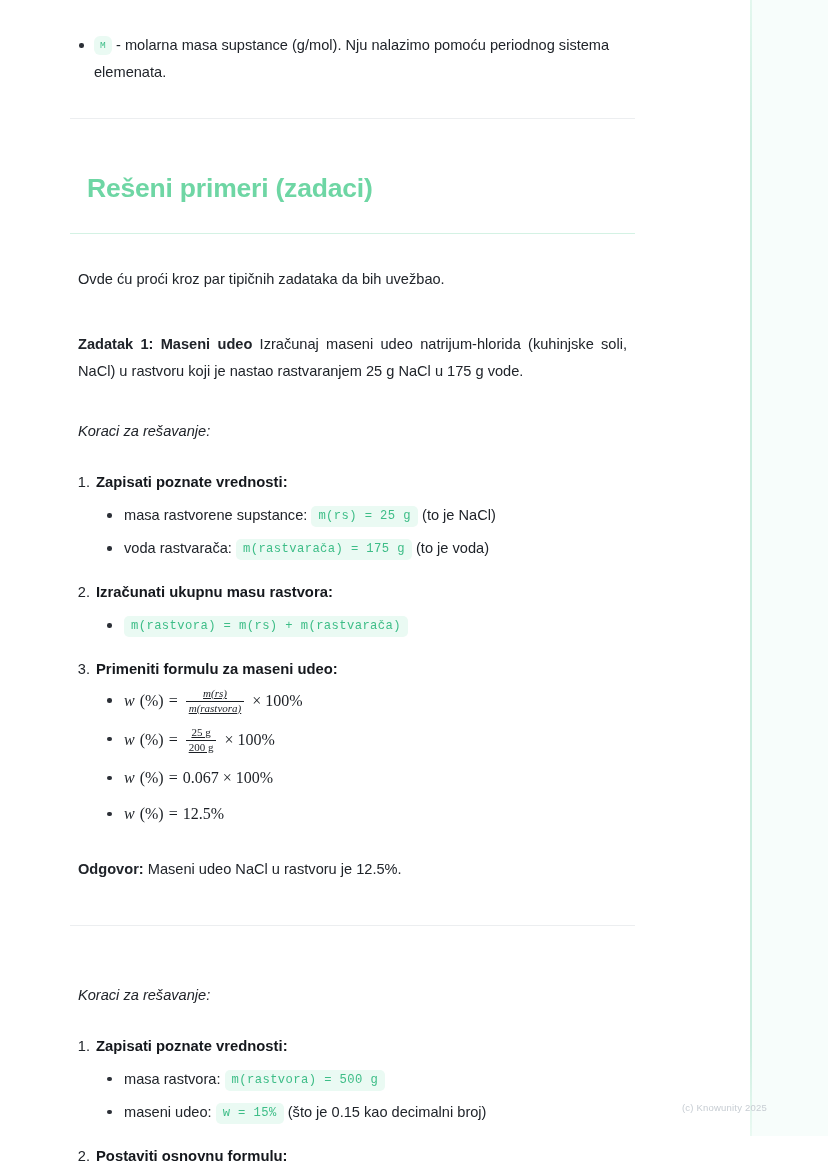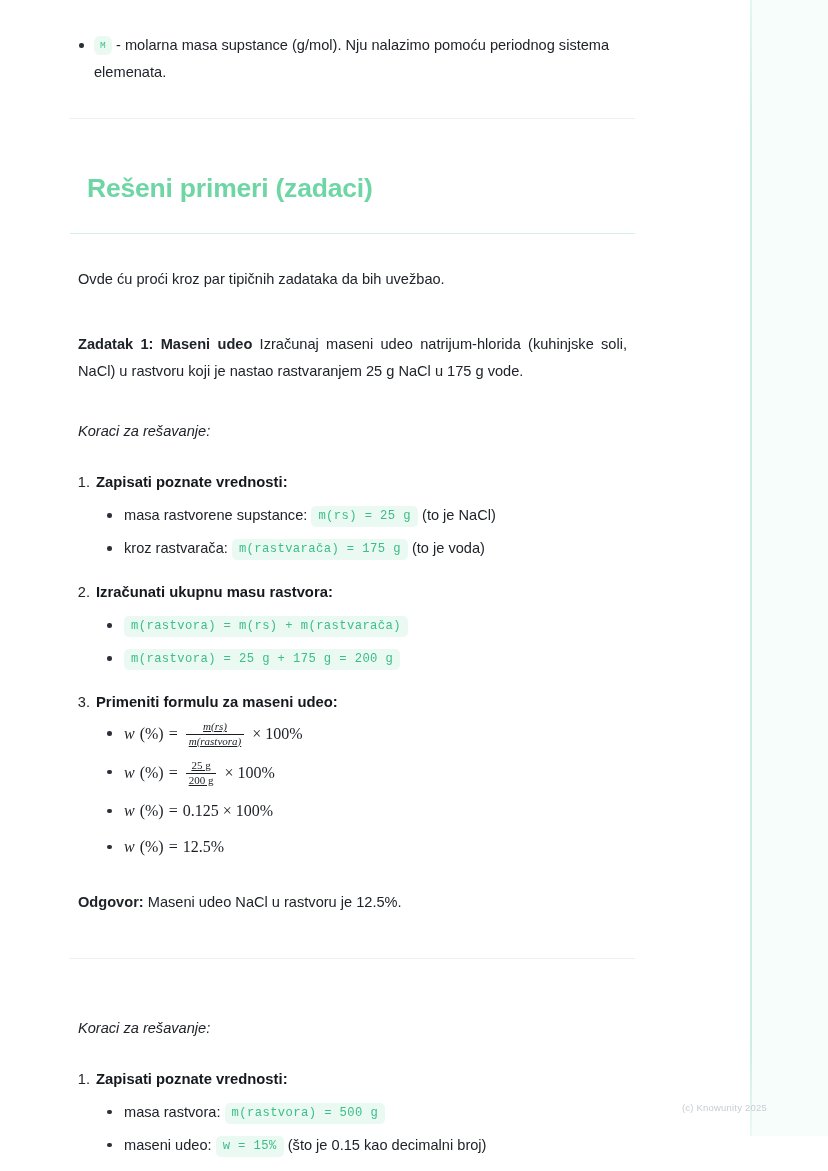--- a/index.html
+++ b/index.html
@@ -259,32 +259,31 @@
     <p class="para loose ital">Koraci za rešavanje:</p>
 
     <div style="height:16px"></div>
     <ol class="steps">
 
       <li class="step">
         <span class="step-num">1.</span>
         <span class="step-head">Zapisati poznate vrednosti:</span>
         <ul class="sub">
           <li class="subbullet"><span>masa rastvorene supstance: </span><code class="inline">m(rs) = 25 g</code><span> (to je NaCl)</span></li>
-          <li class="subbullet"><span>kroz rastvarača: </span><code class="inline">m(rastvarača) = 175 g</code><span> (to je voda)</span></li>
+          <li class="subbullet"><span>voda rastvarača: </span><code class="inline">m(rastvarača) = 175 g</code><span> (to je voda)</span></li>
         </ul>
       </li>
 
       <div style="height:18px"></div>
 
       <li class="step">
         <span class="step-num">2.</span>
         <span class="step-head">Izračunati ukupnu masu rastvora:</span>
         <ul class="sub">
           <li class="subbullet"><code class="inline">m(rastvora) = m(rs) + m(rastvarača)</code></li>
-          <li class="subbullet"><code class="inline">m(rastvora) = 25 g + 175 g = 200 g</code></li>
         </ul>
       </li>
 
       <div style="height:18px"></div>
 
       <li class="step">
         <span class="step-num">3.</span>
         <span class="step-head">Primeniti formulu za maseni udeo:</span>
         <ul class="sub">
 
@@ -314,21 +313,21 @@
               </span>
               <span class="op">× 100%</span>
             </span>
           </li>
 
           <li class="subbullet" style="margin-top:12px">
             <span class="math">
               <span class="mi">w</span>
                 <span class="op">(%)</span>
               <span class="op">=</span>
-              <span class="op">0.125 × 100%</span>
+              <span class="op">0.067 × 100%</span>
             </span>
           </li>
 
           <li class="subbullet" style="margin-top:12px">
             <span class="math">
               <span class="mi">w</span>
                 <span class="op">(%)</span>
               <span class="op">=</span>
               <span class="op">12.5%</span>
             </span>

